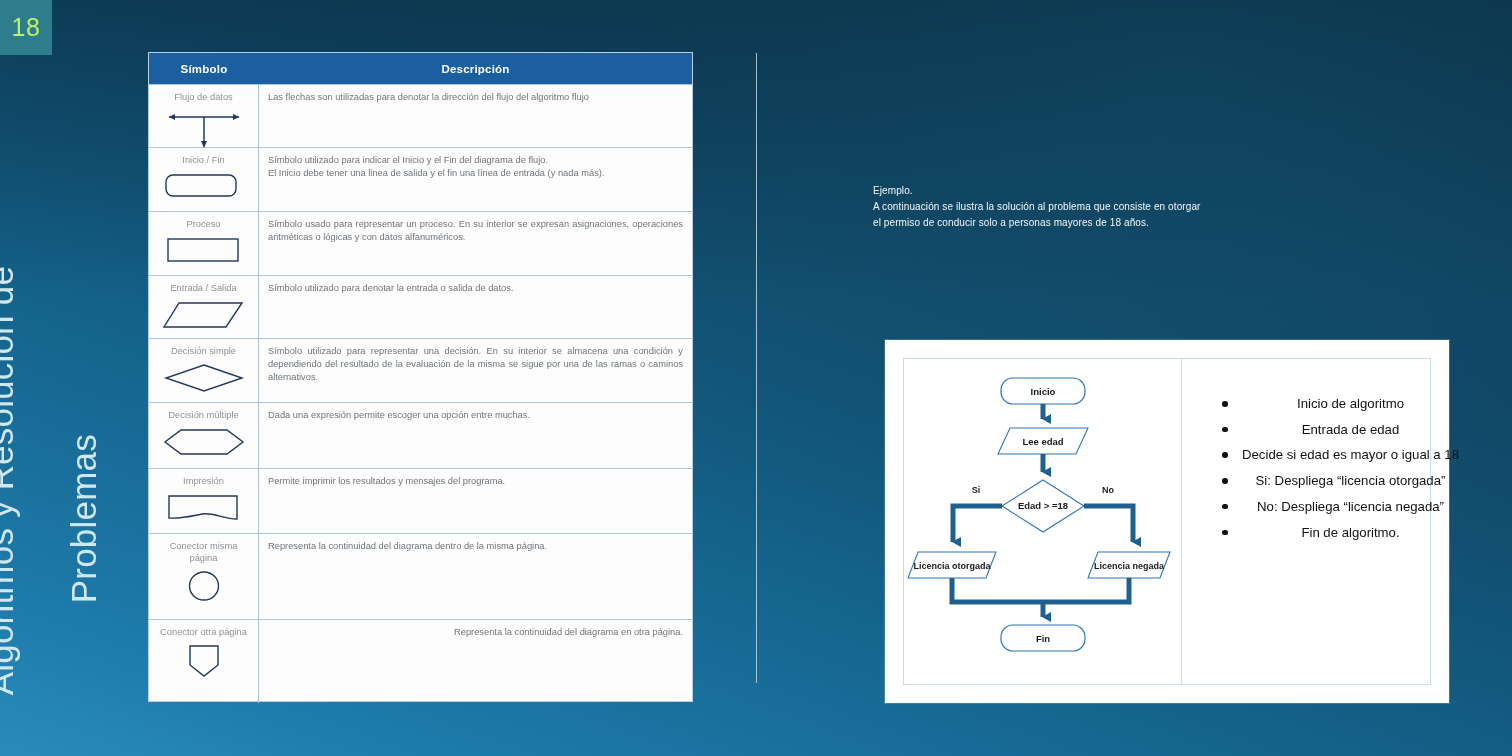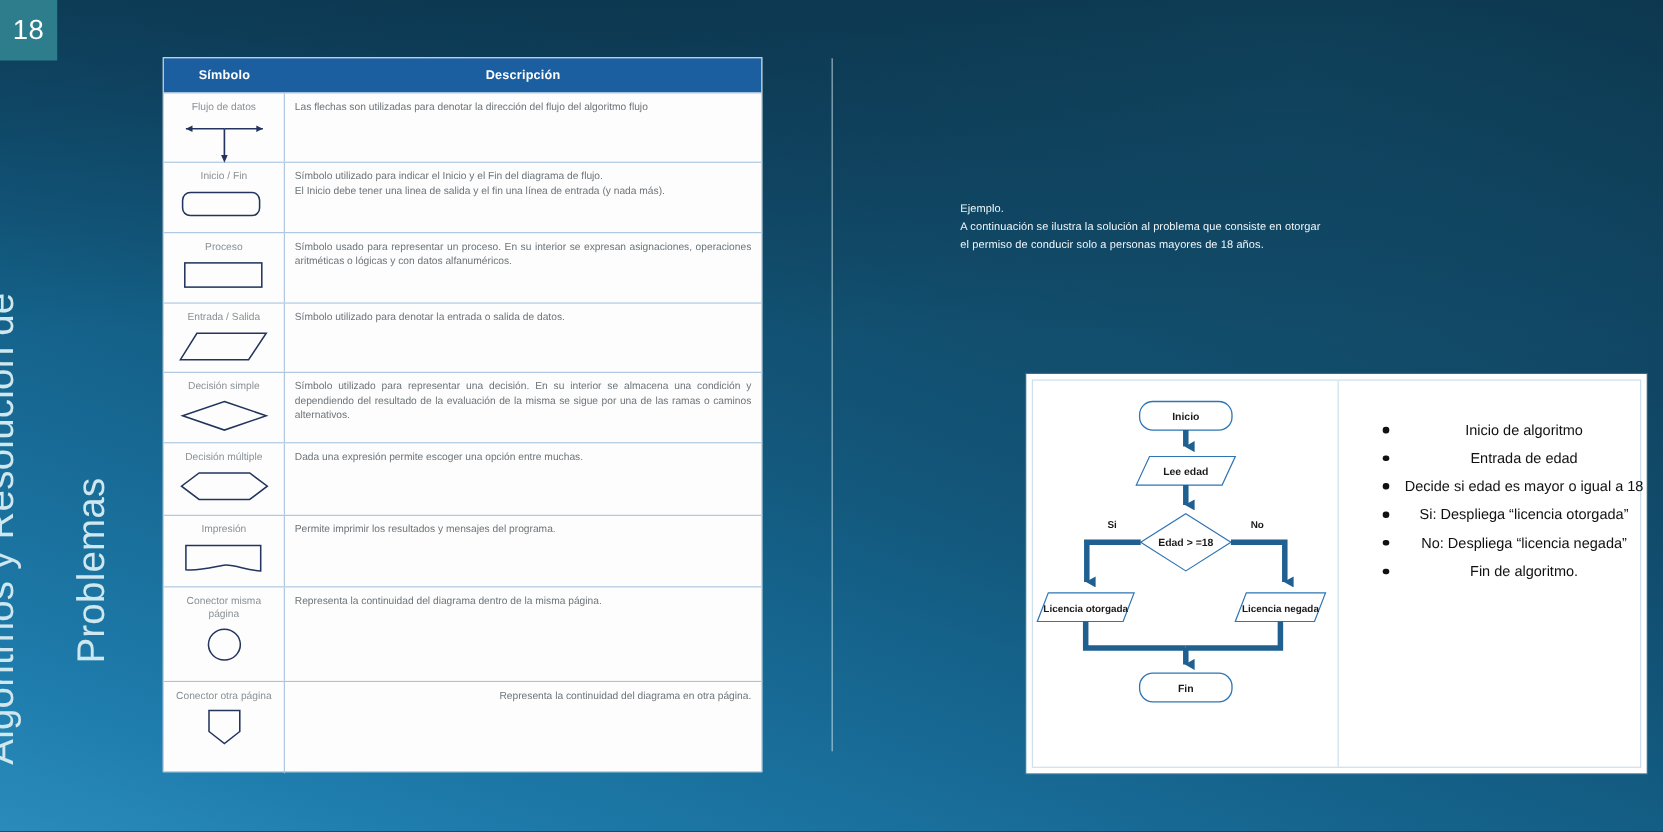--- a/index.html
+++ b/index.html
@@ -21,21 +21,21 @@
     content: "";
     position: absolute; inset: 0;
     background: linear-gradient(to bottom, rgba(10,45,66,0.55) 0%, rgba(10,45,66,0.0) 40%);
   }
 
   
   .page-badge {
     position: absolute; left: 0; top: 0;
     width: 52px; height: 55px;
     background: #2e7d8c;
-    color: #ffffff;
+    color: #bef264;
     font-size: 25px;
     display: flex; align-items: center; justify-content: center;
     letter-spacing: .5px;
     z-index: 6;
   }
 
   
   .side-title {
     position: absolute;
     left: -268px; top: 282px;
@@ -123,24 +123,23 @@
     letter-spacing: .1px;
     z-index: 5;
   }
 
   
   .fc-panel {
     position: absolute;
     left: 885px; top: 340px;
     width: 564px; height: 363px;
     background: #ffffff;
-    padding: 5px;
+    padding: 18px;
     z-index: 5;
     box-shadow: 0 0 0 1px rgba(255,255,255,0.18);
-    margin-left: 48px;
   }
   .fc-inner {
     width: 100%; height: 100%;
     border: 1px solid #c8dcea;
     display: flex;
     background: #ffffff;
   }
   .fc-left { width: 278px; flex: 0 0 278px; border-right: 1px solid #c8dcea; position: relative; }
   .fc-right { flex: 1 1 auto; padding: 38px 0 0 38px; }
   .fc-right ul { list-style: none; text-align: center; }

